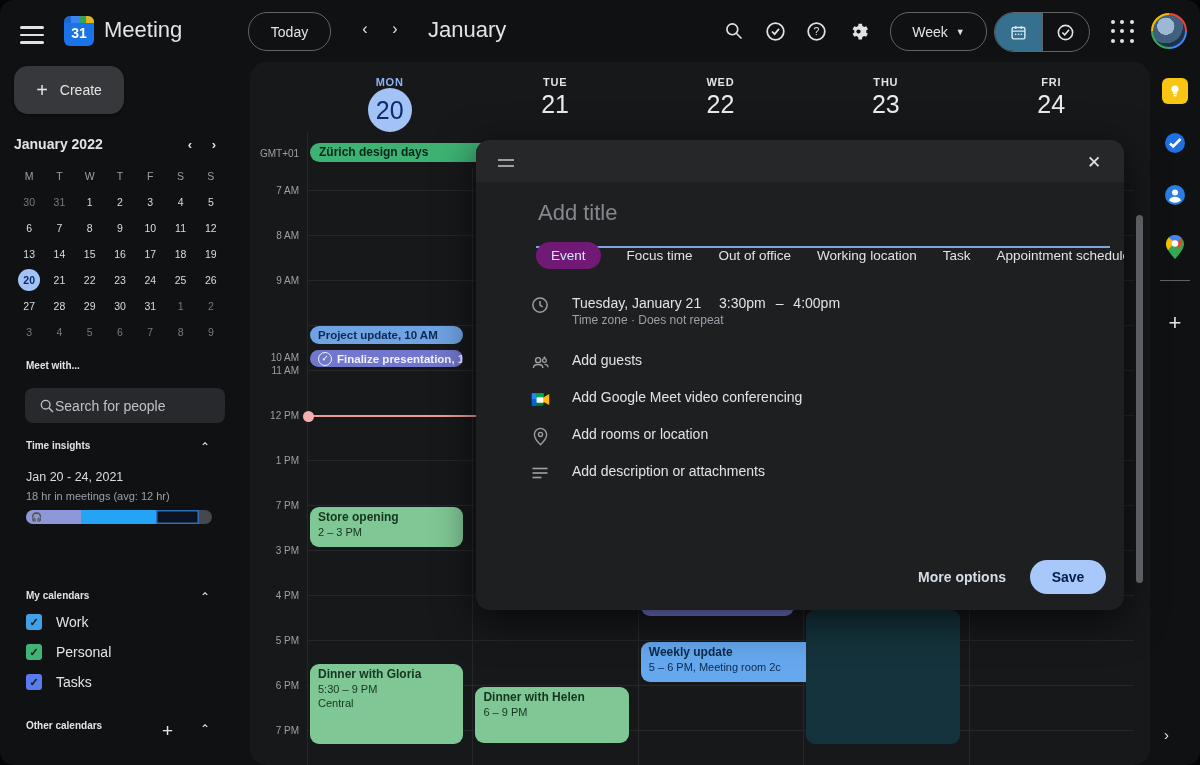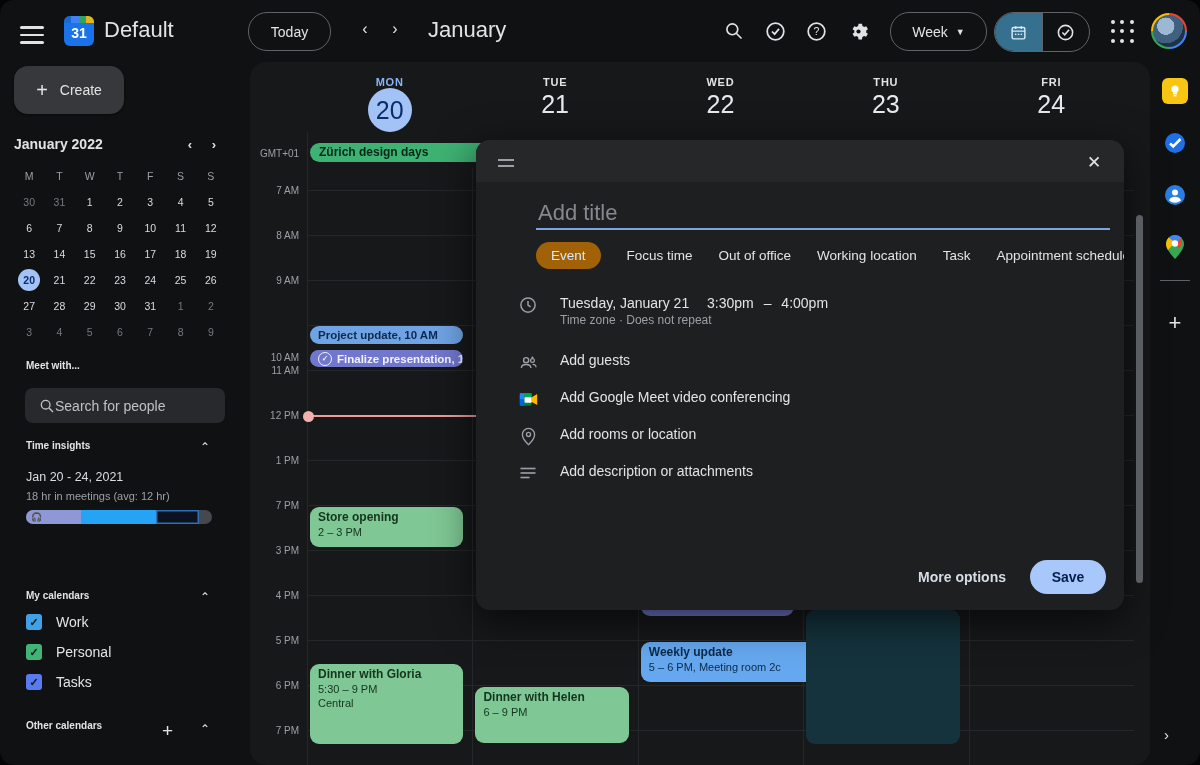--- a/index.html
+++ b/index.html
@@ -83,26 +83,26 @@
   .cc{display:inline-flex;width:12px;height:12px;border:1.2px solid #f2f3fb;border-radius:50%;align-items:center;justify-content:center;font-size:8px;flex:none;}
   .now-line{position:absolute;height:2px;background:#ee9c9a;z-index:4;}
   .now-dot{position:absolute;width:11px;height:11px;border-radius:50%;background:#f3b0ae;z-index:4;}
   .grid-scroll{position:absolute;left:886px;top:153px;width:7px;height:368px;border-radius:4px;background:#5a5d61;z-index:60;cursor:pointer;}
   
   .dialog{position:absolute;left:476px;top:140px;width:648px;height:470px;background:#1e1f21;border-radius:14px;z-index:50;box-shadow:0 10px 40px rgba(0,0,0,.65);overflow:hidden;}
   .dlg-head{position:absolute;left:0;top:0;width:100%;height:42px;background:#262729;cursor:move;}
   .drag-handle{position:absolute;left:22px;top:19px;width:16px;height:4px;border-top:2px solid #9aa0a6;border-bottom:2px solid #9aa0a6;}
   .dlg-close{position:absolute;right:18px;top:10px;width:24px;height:24px;color:#e3e3e3;font-size:17px;display:flex;align-items:center;justify-content:center;cursor:pointer;}
   .dlg-title-wrap{position:absolute;left:60px;top:54px;width:574px;border-bottom:2px solid #7ea4e0;}
-  .dlg-title{width:100%;background:transparent;border:none;outline:none;font-size:22px;color:#e3e3e3;padding:6px 0 2px 2px;font-family:"Liberation Sans",sans-serif;caret-color:#e8eaed;}
+  .dlg-title{width:100%;background:transparent;border:none;outline:none;font-size:22px;color:#e3e3e3;padding:6px 0 20px 2px;font-family:"Liberation Sans",sans-serif;caret-color:#e8eaed;}
   .dlg-title::placeholder{color:#84898f;}
   .tabs{position:absolute;left:60px;top:102px;display:flex;gap:26px;align-items:center;}
   .tab{font-size:13.5px;color:#e3e3e3;cursor:pointer;padding:6px 0;white-space:nowrap;}
-  .tab-sel{background:#a16207;color:#d7e5ff;border-radius:15px;padding:6px 15px;}
-  .rows{position:absolute;left:0;top:146px;width:100%;padding-left:12px;}
+  .tab-sel{background:#701a75;color:#d7e5ff;border-radius:15px;padding:6px 15px;}
+  .rows{position:absolute;left:12px;top:146px;width:100%;padding-left:12px;}
   .drow{position:relative;display:flex;gap:22px;padding:8px 0 8px 30px;cursor:pointer;}
   .drow-ic{width:20px;height:20px;flex:none;display:flex;align-items:center;justify-content:center;margin-top:1px;}
   .drow-main{font-size:14px;color:#e3e3e3;line-height:18px;}
   .drow-sub{font-size:12px;color:#9aa0a6;line-height:17px;}
   .time-parts span{margin-right:6px;}
   .org-dot{display:inline-block;width:11px;height:11px;border-radius:50%;background:#3aa0f3;margin-left:8px;vertical-align:-1px;}
   .dlg-footer{position:absolute;right:18px;bottom:16px;display:flex;align-items:center;gap:24px;}
   .more-options{font-size:14px;font-weight:bold;color:#d5dde7;cursor:pointer;}
   .save-btn{width:76px;height:34px;border-radius:18px;background:#a8c7fa;color:#041e49;font-size:14px;font-weight:bold;border:none;cursor:pointer;display:flex;align-items:center;justify-content:center;}
   
@@ -121,21 +121,21 @@
 
   <div class="topbar">
     <div class="hamburger">
         <span></span>
         <span></span>
         <span></span>
       </div>
     <div class="cal-logo">
         <span style="position:relative;top:2px">31</span>
       </div>
-    <div class="app-name">Default</div>
+    <div class="app-name">Meeting</div>
     <div class="pill-btn today-btn">Today</div>
     <div class="nav-chev" style="left:354px;">‹</div>
     <div class="nav-chev" style="left:384px;">›</div>
     <div class="month-title">January</div>
 
     <div class="tb-icon" style="left:720px;">
       <svg width="20" height="20" viewBox="0 0 24 24">
           <circle cx="10" cy="10" r="6.5" fill="none" stroke="#e0e2e5" stroke-width="2"></circle>
           <line x1="15" y1="15" x2="21" y2="21" stroke="#e0e2e5" stroke-width="2"></line>
         </svg>

